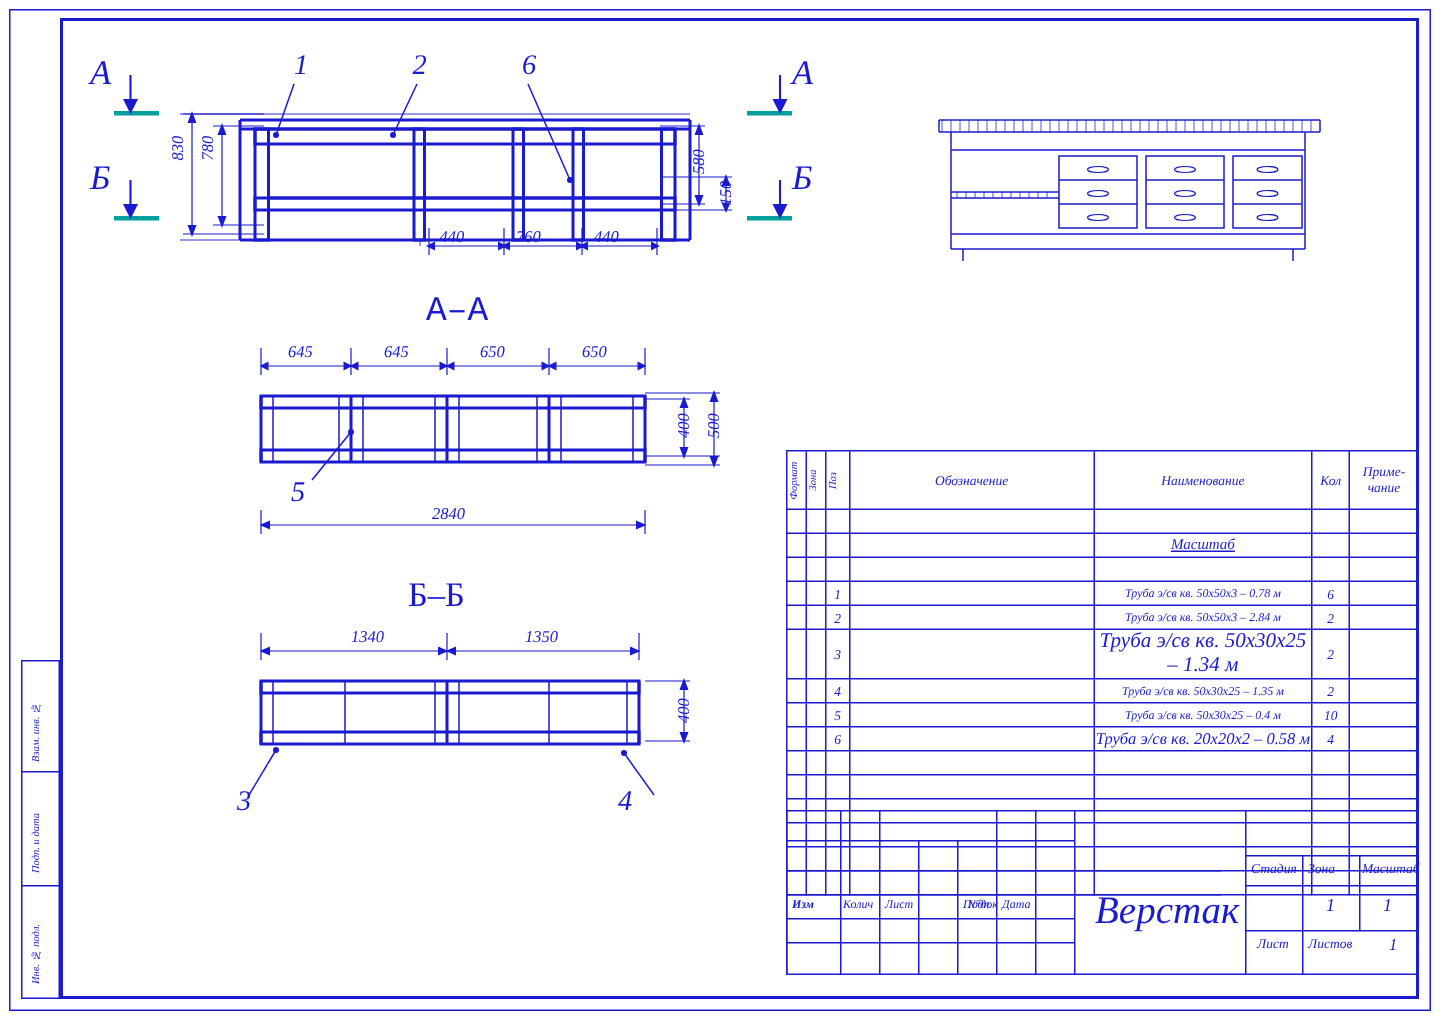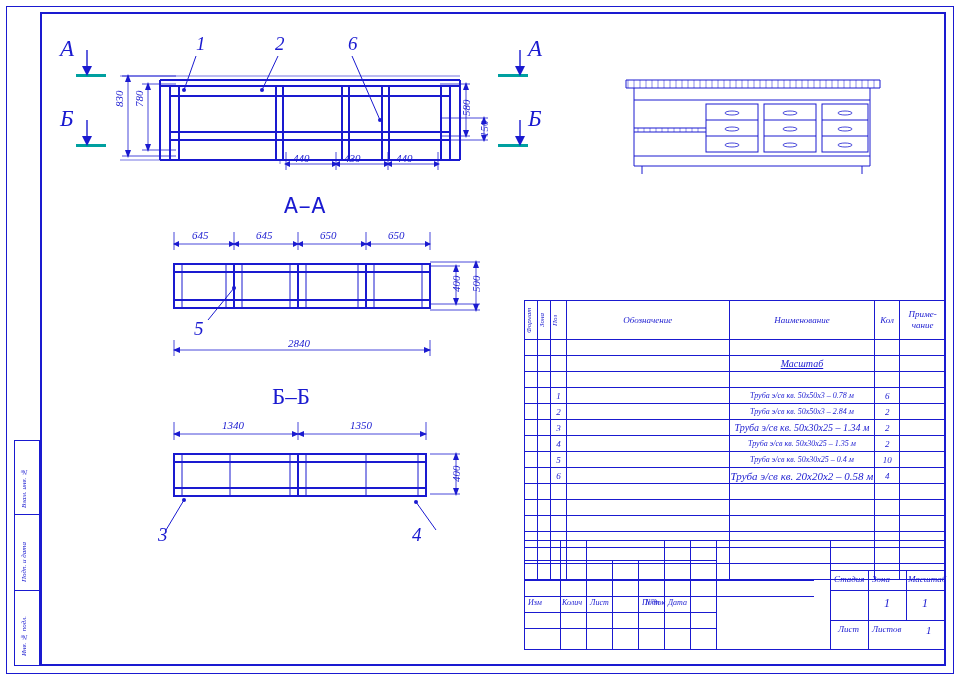--- a/index.html
+++ b/index.html
@@ -160,21 +160,21 @@
       <line x1="152" y1="2" x2="152" y2="20"></line>
     </g>
     <polygon points="4,11 4,17 -2,14" fill="#1a1ad0"></polygon>
     <polygon points="46,11 46,17 52,14" fill="#1a1ad0"></polygon>
     <polygon points="54,11 54,17 48,14" fill="#1a1ad0"></polygon>
     <polygon points="98,11 98,17 104,14" fill="#1a1ad0"></polygon>
     <polygon points="106,11 106,17 100,14" fill="#1a1ad0"></polygon>
     <polygon points="148,11 148,17 154,14" fill="#1a1ad0"></polygon>
   </svg>
   <div class="txt lbl" style="left:293px;top:152px;">440</div>
-  <div class="txt lbl" style="left:344px;top:152px;">430</div>
+  <div class="txt lbl" style="left:344px;top:152px;">760</div>
   <div class="txt lbl" style="left:396px;top:152px;">440</div>
 
   <svg width="360" height="120" style="left:120px;top:60px;">
     <g stroke="#1a1ad0" stroke-width="0.6" fill="none">
       <line x1="0" y1="16" x2="340" y2="16"></line>
       <line x1="0" y1="100" x2="340" y2="100"></line>
       <line x1="160" y1="100" x2="160" y2="104"></line>
     </g>
   </svg>
 
@@ -389,21 +389,21 @@
       <line x1="4" y1="16" x2="256" y2="16"></line>
       <line x1="4" y1="4" x2="4" y2="22"></line>
       <line x1="128" y1="4" x2="128" y2="22"></line>
       <line x1="256" y1="4" x2="256" y2="22"></line>
     </g>
     <polygon points="10,13 10,19 3,16" fill="#1a1ad0"></polygon>
     <polygon points="122,13 122,19 129,16" fill="#1a1ad0"></polygon>
     <polygon points="134,13 134,19 127,16" fill="#1a1ad0"></polygon>
     <polygon points="250,13 250,19 257,16" fill="#1a1ad0"></polygon>
   </svg>
-  <div class="txt lbl" style="left:222px;top:419px;">1340</div>
+  <div class="txt lbl" style="left:234px;top:419px;">1340</div>
   <div class="txt lbl" style="left:350px;top:419px;">1350</div>
 
   <svg width="60" height="70" style="left:430px;top:448px;">
     <g stroke="#1a1ad0" stroke-width="0.8" fill="none">
       <line x1="26" y1="6" x2="26" y2="46"></line>
       <line x1="0" y1="6" x2="30" y2="6"></line>
       <line x1="0" y1="46" x2="30" y2="46"></line>
     </g>
     <polygon points="23,12 29,12 26,4" fill="#1a1ad0"></polygon>
       <polygon points="23,40 29,40 26,48" fill="#1a1ad0"></polygon>
@@ -482,21 +482,21 @@
       <td></td>
       <td style="font-size:8px;">Труба э/св кв. 50х50х3 – 2.84 м</td>
       <td>2</td>
       <td></td>
     </tr>
     <tr>
       <td></td>
           <td></td>
       <td>3</td>
       <td></td>
-      <td style="font-size:10px;">Труба э/св кв. 50х30х25 – 1.34 м</td>
+      <td style="font-size:14px;">Труба э/св кв. 50х30х25 – 1.34 м</td>
       <td>2</td>
       <td></td>
     </tr>
     <tr>
       <td></td>
           <td></td>
       <td>4</td>
       <td></td>
       <td style="font-size:8px;">Труба э/св кв. 50х30х25 – 1.35 м</td>
       <td>2</td>
@@ -601,27 +601,28 @@
   <div class="ln" style="left:524px;top:628px;width:192px;height:1px;"></div>
 
   <div class="ln" style="left:830px;top:570px;width:116px;height:1px;"></div>
   <div class="ln" style="left:830px;top:590px;width:116px;height:1px;"></div>
   <div class="ln" style="left:830px;top:620px;width:116px;height:1px;"></div>
   <div class="ln" style="left:830px;top:540px;width:1px;height:110px;"></div>
   <div class="ln" style="left:868px;top:570px;width:1px;height:50px;"></div>
   <div class="ln" style="left:906px;top:570px;width:1px;height:50px;"></div>
   <div class="ln" style="left:868px;top:620px;width:1px;height:30px;"></div>
 
-  <div class="txt" style="font-size:8px;left:528px;top:598px;">Изм</div>
+  <div class="txt" style="font-size:8px;left:528px;top:598px;font-weight:bold;">Изм</div>
   <div class="txt" style="font-size:8px;left:562px;top:598px;">Колич</div>
   <div class="txt" style="font-size:8px;left:590px;top:598px;">Лист</div>
   <div class="txt" style="font-size:8px;left:645px;top:598px;">N°док</div>
   <div class="txt" style="font-size:8px;left:642px;top:598px;">Подп</div>
   <div class="txt" style="font-size:8px;left:668px;top:598px;">Дата</div>
 
+  <div class="txt" style="left:730px;top:592px;font-size:26px;">Верстак</div>
 
   <div class="txt" style="font-size:9px;left:834px;top:574px;">Стадия</div>
   <div class="txt" style="font-size:9px;left:872px;top:574px;">Зона</div>
   <div class="txt" style="font-size:9px;left:908px;top:574px;">Масштаб</div>
   <div class="txt" style="font-size:12px;left:884px;top:596px;">1</div>
   <div class="txt" style="font-size:12px;left:922px;top:596px;">1</div>
   <div class="txt" style="font-size:9px;left:838px;top:624px;">Лист</div>
   <div class="txt" style="font-size:9px;left:872px;top:624px;">Листов</div>
   <div class="txt" style="font-size:11px;left:926px;top:624px;">1</div>
 

